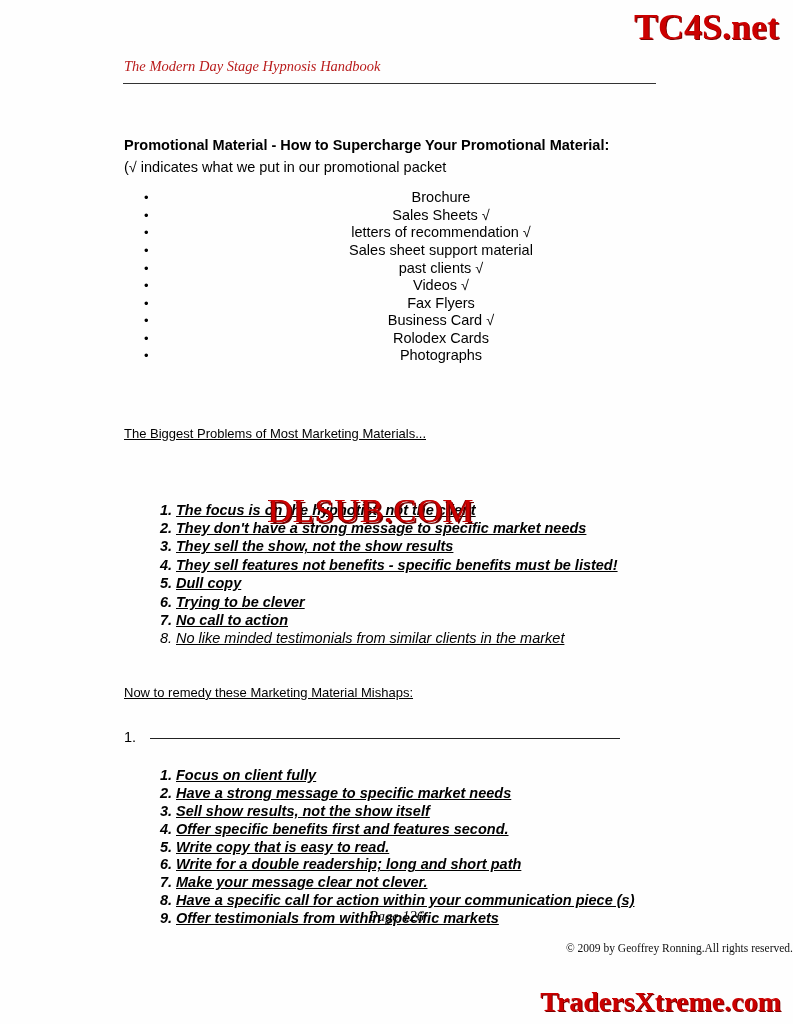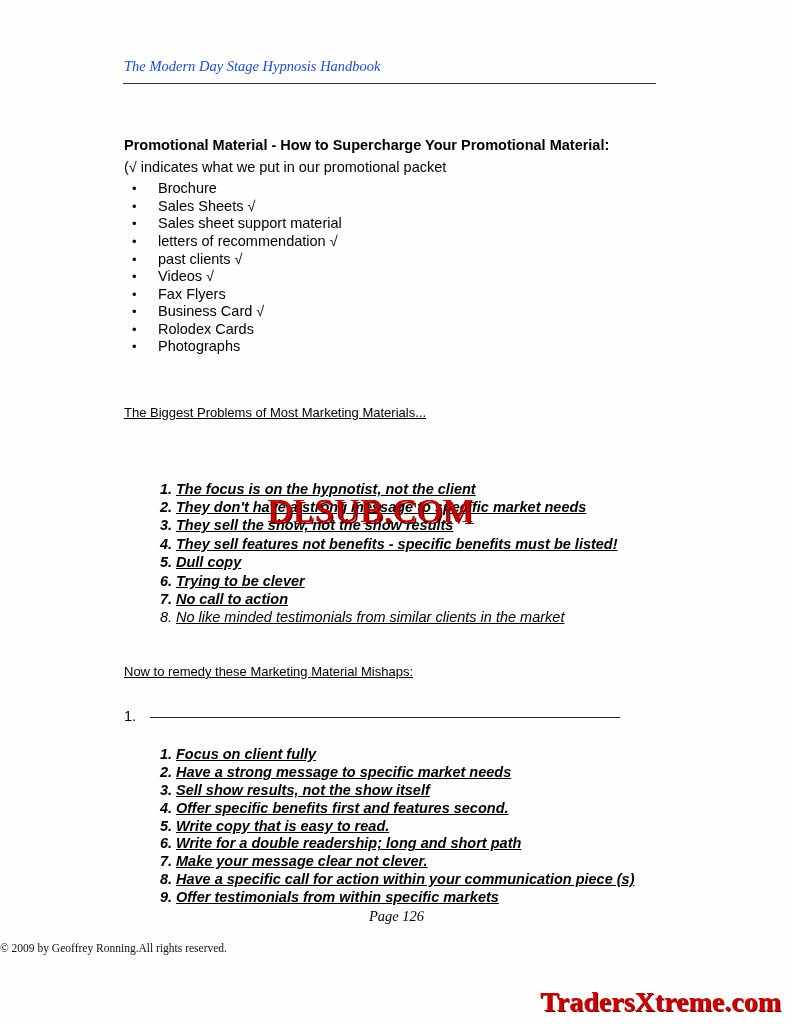--- a/index.html
+++ b/index.html
@@ -36,43 +36,44 @@
     width: 533px;
     border-bottom: 1px solid #333;
   }
   .doc-header {
     position: absolute;
     left: 124px;
     top: 58px;
     font-family: "Liberation Serif", serif;
     font-style: italic;
     font-size: 14.5px;
-    color: #1d4ed8;
+    color: #b91c1c;
   }
   .content {
     position: absolute;
     left: 124px;
     top: 136px;
     width: 600px;
   }
   .sec-title {
     font-size: 14.5px;
     font-weight: bold;
     margin: 0 0 2px 0;
     line-height: 1.35;
   }
   .sec-sub {
     font-size: 14.5px;
     margin: 0 0 3px 0;
     line-height: 1.35;
   }
   ul.bullets {
     list-style: none;
-    margin: 0;
+    margin: 12px;
     padding: 0;
+    text-align: center;
   }
   ul.bullets li {
     font-size: 14.5px;
     line-height: 17.6px;
     padding-left: 34px;
     position: relative;
   }
   ul.bullets li:before {
     content: "\2022";
     position: absolute;
@@ -145,21 +146,21 @@
     text-align: center;
     font-family: "Liberation Serif", serif;
     font-style: italic;
     font-size: 14.5px;
   }
   .copyright {
     position: absolute;
     left: 0;
     right: 0;
     top: 942px;
-    text-align: left;
+    text-align: right;
     font-family: "Liberation Serif", serif;
     font-size: 11.5px;
     color: #111;
   }
   .watermark-bottom {
     position: absolute;
     right: 12px;
     bottom: 6px;
     font-family: "Liberation Serif", serif;
     font-weight: bold;
@@ -178,34 +179,35 @@
     letter-spacing: 1px;
     text-shadow: 1.5px 1.5px 0 #6e0000, -1px 0 0 #8a0000;
     pointer-events: none;
   }
 </style>
 </head>
 <body>
 
 <div class="page">
 
+  <div class="watermark-tl">TC4S.net</div>
 
   <div class="doc-header">The Modern Day Stage Hypnosis Handbook</div>
   <div class="header-line"></div>
 
   <div class="content">
 
     <p class="sec-title">Promotional Material - How to Supercharge Your Promotional Material:</p>
     <p class="sec-sub">(√ indicates what we put in our promotional packet</p>
 
     <ul class="bullets">
       <li>Brochure</li>
       <li>Sales Sheets √</li>
+      <li>letters of recommendation √</li>
       <li>Sales sheet support material</li>
-      <li>letters of recommendation √</li>
       <li>past clients √</li>
       <li>Videos √</li>
       <li>Fax Flyers</li>
       <li>Business Card √</li>
       <li>Rolodex Cards</li>
       <li>Photographs</li>
     </ul>
 
     <div class="spacer-48"></div>
 

